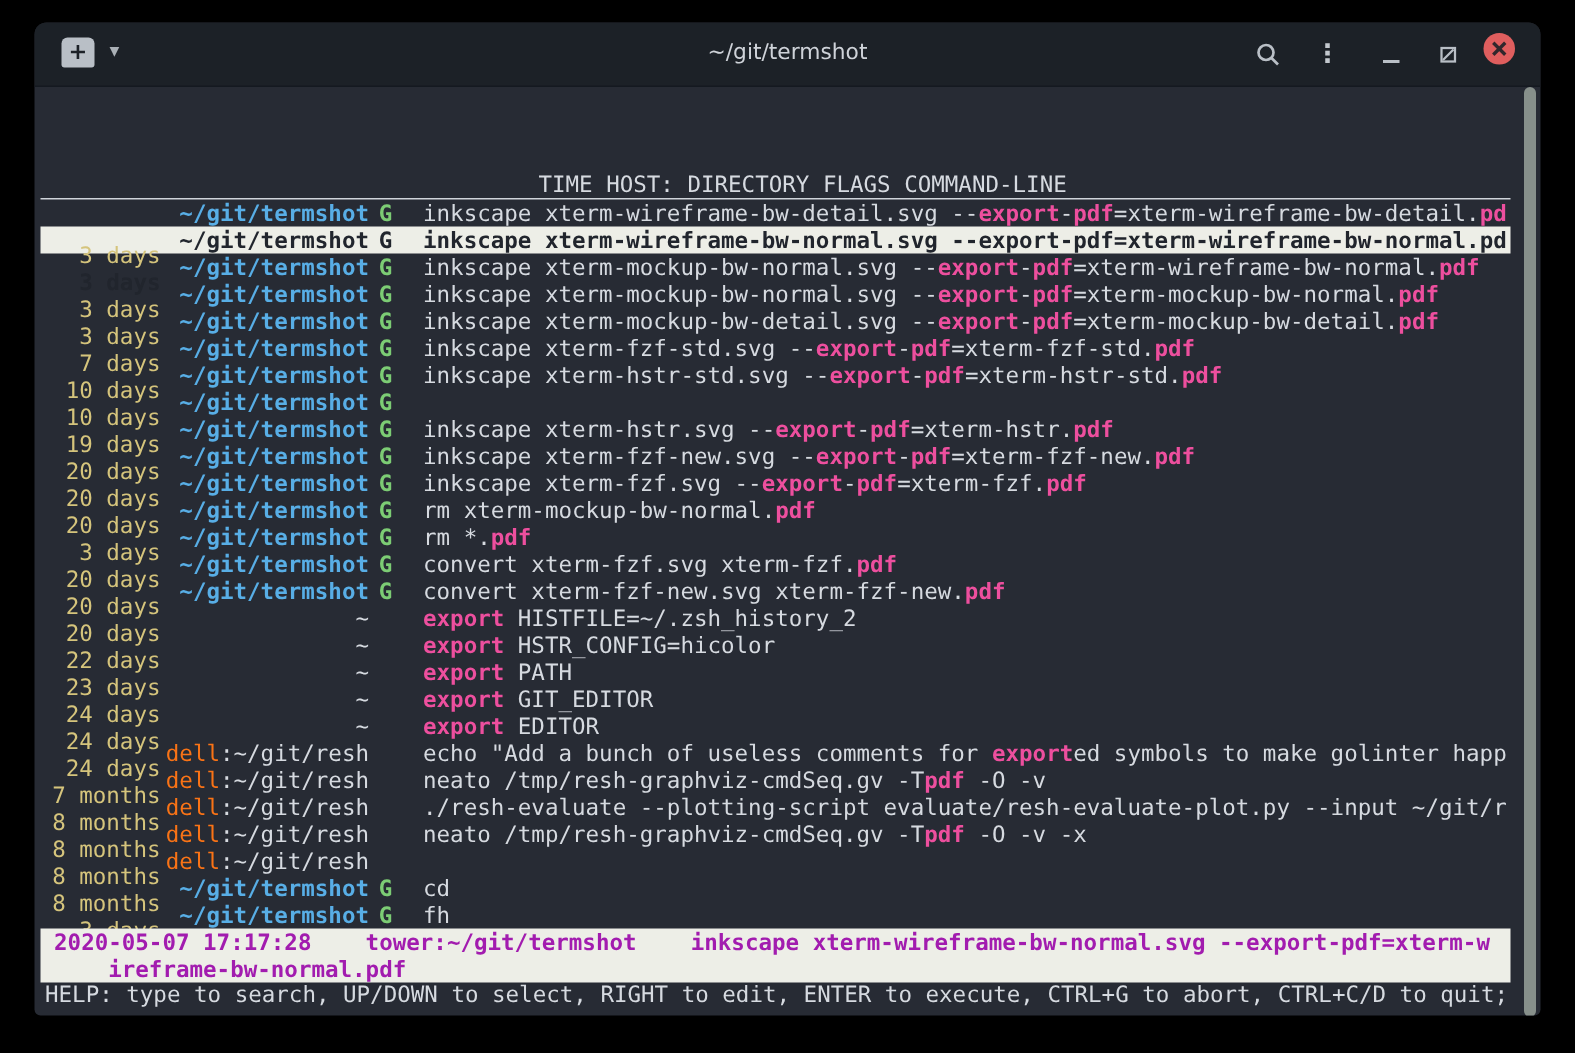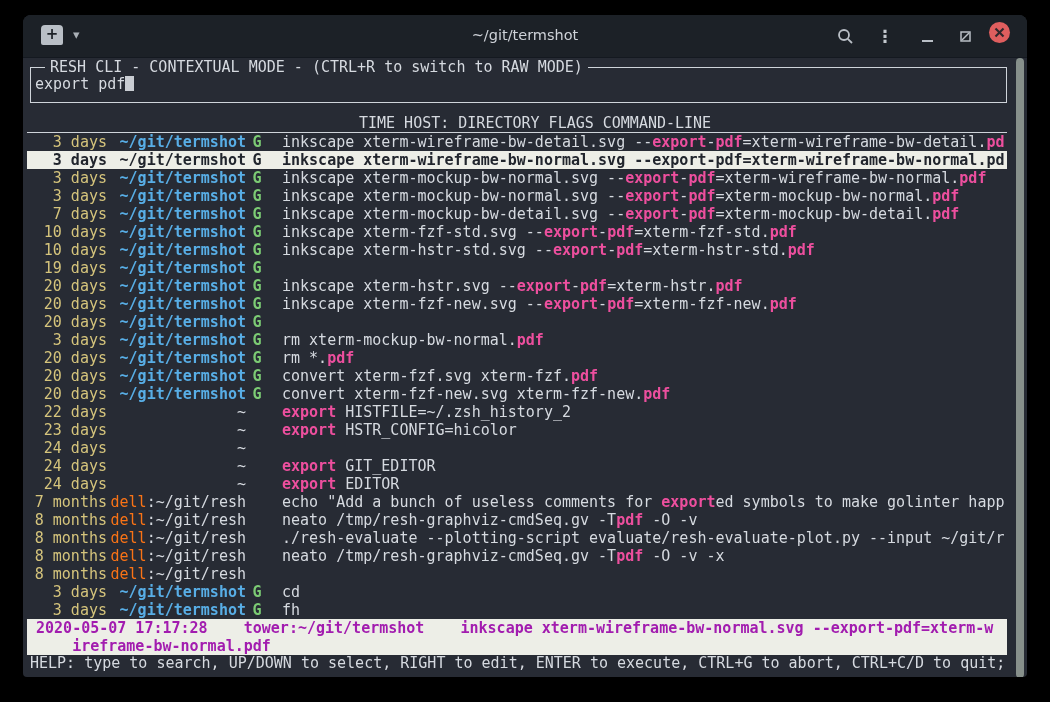--- a/index.html
+++ b/index.html
@@ -28,21 +28,21 @@
   .term{position:relative;width:1004px;height:620px;font-size:15px;line-height:18px;color:#d6dae0;}
   .searchbox{position:absolute;left:7px;top:9px;width:975px;height:34px;border:1px solid #cfd4da;}
   .searchbox .boxtitle{position:absolute;left:14px;top:-10px;background:#272b34;padding:0 5px;
                        white-space:pre;}
   .queryline{padding:7px 0 0 4px;white-space:pre;}
   .cursor{display:inline-block;width:9px;height:15px;background:#c9cdd3;vertical-align:-2px;}
   .tblheader{position:absolute;left:4px;top:56px;width:980px;height:18px;white-space:pre;
              border-bottom:1px solid #cfd4da;text-align:center;}
   .rows{position:absolute;left:4px;top:75px;width:980px;}
   .row{display:flex;height:18px;white-space:pre;}
-  .col-time{width:80px;text-align:right;color:#d5c47c;flex:none;}
+  .col-time{width:80px;text-align:right;color:#d5c47c;flex:none;margin-top:28px;}
   .col-dir{width:139px;text-align:right;flex:none;overflow:hidden;}
   .col-dir .host{color:#f97316;}
   .col-dir .dir{color:#d6dae0;}
   .col-dir .dir.accent{color:#58aee6;font-weight:bold;}
   .col-flag{width:22px;text-align:center;color:#7ccc74;font-weight:bold;flex:none;}
   .col-cmd{flex:1;padding-left:14px;overflow:hidden;}
   .hl{color:#ed4f9e;font-weight:bold;}
   .row.selected{background:#edeee7;font-weight:bold;}
   .row.selected .col-time,.row.selected .dir,.row.selected .dir.accent,
   .row.selected .col-flag,.row.selected .host,.row.selected .col-cmd,
@@ -82,46 +82,42 @@
     <div class="tb-ic ic-close">
       <svg width="11" height="11" viewBox="0 0 11 11">
         <line x1="1.5" y1="1.5" x2="9.5" y2="9.5" stroke="#30272c" stroke-width="2.2"></line>
         <line x1="9.5" y1="1.5" x2="1.5" y2="9.5" stroke="#30272c" stroke-width="2.2"></line>
       </svg>
     </div>
   </div>
 
   <div class="term">
 
-    <div class="searchbox">
-      <div class="boxtitle">RESH CLI - CONTEXTUAL MODE - (CTRL+R to switch to RAW MODE)</div>
-      <div class="queryline"><span>export pdf</span><span class="cursor"></span></div>
-    </div>
 
     <div class="tblheader">    TIME HOST: DIRECTORY FLAGS COMMAND-LINE</div>
 
     <div class="rows">
         <div class="row"><span class="col-time">3 days</span><span class="col-dir"><span class="dir accent">~/git/termshot</span></span><span class="col-flag">G</span><span class="col-cmd"><span>inkscape xterm-wireframe-bw-detail.svg --</span><b class="hl">export</b><span>-</span><b class="hl">pdf</b><span>=xterm-wireframe-bw-detail.</span><b class="hl">pd</b></span></div>
         <div class="row selected"><span class="col-time">3 days</span><span class="col-dir"><span class="dir accent">~/git/termshot</span></span><span class="col-flag">G</span><span class="col-cmd"><span>inkscape xterm-wireframe-bw-normal.svg --</span><b class="hl">export</b><span>-</span><b class="hl">pdf</b><span>=xterm-wireframe-bw-normal.</span><b class="hl">pd</b></span></div>
         <div class="row"><span class="col-time">3 days</span><span class="col-dir"><span class="dir accent">~/git/termshot</span></span><span class="col-flag">G</span><span class="col-cmd"><span>inkscape xterm-mockup-bw-normal.svg --</span><b class="hl">export</b><span>-</span><b class="hl">pdf</b><span>=xterm-wireframe-bw-normal.</span><b class="hl">pdf</b></span></div>
         <div class="row"><span class="col-time">3 days</span><span class="col-dir"><span class="dir accent">~/git/termshot</span></span><span class="col-flag">G</span><span class="col-cmd"><span>inkscape xterm-mockup-bw-normal.svg --</span><b class="hl">export</b><span>-</span><b class="hl">pdf</b><span>=xterm-mockup-bw-normal.</span><b class="hl">pdf</b></span></div>
         <div class="row"><span class="col-time">7 days</span><span class="col-dir"><span class="dir accent">~/git/termshot</span></span><span class="col-flag">G</span><span class="col-cmd"><span>inkscape xterm-mockup-bw-detail.svg --</span><b class="hl">export</b><span>-</span><b class="hl">pdf</b><span>=xterm-mockup-bw-detail.</span><b class="hl">pdf</b></span></div>
         <div class="row"><span class="col-time">10 days</span><span class="col-dir"><span class="dir accent">~/git/termshot</span></span><span class="col-flag">G</span><span class="col-cmd"><span>inkscape xterm-fzf-std.svg --</span><b class="hl">export</b><span>-</span><b class="hl">pdf</b><span>=xterm-fzf-std.</span><b class="hl">pdf</b></span></div>
         <div class="row"><span class="col-time">10 days</span><span class="col-dir"><span class="dir accent">~/git/termshot</span></span><span class="col-flag">G</span><span class="col-cmd"><span>inkscape xterm-hstr-std.svg --</span><b class="hl">export</b><span>-</span><b class="hl">pdf</b><span>=xterm-hstr-std.</span><b class="hl">pdf</b></span></div>
         <div class="row"><span class="col-time">19 days</span><span class="col-dir"><span class="dir accent">~/git/termshot</span></span><span class="col-flag">G</span></div>
         <div class="row"><span class="col-time">20 days</span><span class="col-dir"><span class="dir accent">~/git/termshot</span></span><span class="col-flag">G</span><span class="col-cmd"><span>inkscape xterm-hstr.svg --</span><b class="hl">export</b><span>-</span><b class="hl">pdf</b><span>=xterm-hstr.</span><b class="hl">pdf</b></span></div>
         <div class="row"><span class="col-time">20 days</span><span class="col-dir"><span class="dir accent">~/git/termshot</span></span><span class="col-flag">G</span><span class="col-cmd"><span>inkscape xterm-fzf-new.svg --</span><b class="hl">export</b><span>-</span><b class="hl">pdf</b><span>=xterm-fzf-new.</span><b class="hl">pdf</b></span></div>
-        <div class="row"><span class="col-time">20 days</span><span class="col-dir"><span class="dir accent">~/git/termshot</span></span><span class="col-flag">G</span></div>
+        <div class="row"><span class="col-time">20 days</span><span class="col-dir"><span class="dir accent">~/git/termshot</span></span><span class="col-flag">G</span><span class="col-cmd"><span>inkscape xterm-fzf.svg --</span><b class="hl">export</b><span>-</span><b class="hl">pdf</b><span>=xterm-fzf.</span><b class="hl">pdf</b></span></div>
         <div class="row"><span class="col-time">3 days</span><span class="col-dir"><span class="dir accent">~/git/termshot</span></span><span class="col-flag">G</span><span class="col-cmd"><span>rm xterm-mockup-bw-normal.</span><b class="hl">pdf</b></span></div>
         <div class="row"><span class="col-time">20 days</span><span class="col-dir"><span class="dir accent">~/git/termshot</span></span><span class="col-flag">G</span><span class="col-cmd"><span>rm *.</span><b class="hl">pdf</b></span></div>
         <div class="row"><span class="col-time">20 days</span><span class="col-dir"><span class="dir accent">~/git/termshot</span></span><span class="col-flag">G</span><span class="col-cmd"><span>convert xterm-fzf.svg xterm-fzf.</span><b class="hl">pdf</b></span></div>
         <div class="row"><span class="col-time">20 days</span><span class="col-dir"><span class="dir accent">~/git/termshot</span></span><span class="col-flag">G</span><span class="col-cmd"><span>convert xterm-fzf-new.svg xterm-fzf-new.</span><b class="hl">pdf</b></span></div>
         <div class="row"><span class="col-time">22 days</span><span class="col-dir"><span class="dir">~</span></span><span class="col-flag"></span><span class="col-cmd"><b class="hl">export</b><span> HISTFILE=~/.zsh_history_2</span></span></div>
         <div class="row"><span class="col-time">23 days</span><span class="col-dir"><span class="dir">~</span></span><span class="col-flag"></span><span class="col-cmd"><b class="hl">export</b><span> HSTR_CONFIG=hicolor</span></span></div>
-        <div class="row"><span class="col-time">24 days</span><span class="col-dir"><span class="dir">~</span></span><span class="col-flag"></span></div>
+        <div class="row"><span class="col-time">24 days</span><span class="col-dir"><span class="dir">~</span></span><span class="col-flag"></span><span class="col-cmd"><b class="hl">export</b><span> PATH</span></span></div>
         <div class="row"><span class="col-time">24 days</span><span class="col-dir"><span class="dir">~</span></span><span class="col-flag"></span><span class="col-cmd"><b class="hl">export</b><span> GIT_EDITOR</span></span></div>
         <div class="row"><span class="col-time">24 days</span><span class="col-dir"><span class="dir">~</span></span><span class="col-flag"></span><span class="col-cmd"><b class="hl">export</b><span> EDITOR</span></span></div>
         <div class="row"><span class="col-time">7 months</span><span class="col-dir"><span class="host">dell</span>:<span class="dir">~/git/resh</span></span><span class="col-flag"></span><span class="col-cmd"><span>echo "Add a bunch of useless comments for </span><b class="hl">export</b><span>ed symbols to make golinter happ</span></span></div>
         <div class="row"><span class="col-time">8 months</span><span class="col-dir"><span class="host">dell</span>:<span class="dir">~/git/resh</span></span><span class="col-flag"></span><span class="col-cmd"><span>neato /tmp/resh-graphviz-cmdSeq.gv -T</span><b class="hl">pdf</b><span> -O -v</span></span></div>
         <div class="row"><span class="col-time">8 months</span><span class="col-dir"><span class="host">dell</span>:<span class="dir">~/git/resh</span></span><span class="col-flag"></span><span class="col-cmd"><span>./resh-evaluate --plotting-script evaluate/resh-evaluate-plot.py --input ~/git/r</span></span></div>
         <div class="row"><span class="col-time">8 months</span><span class="col-dir"><span class="host">dell</span>:<span class="dir">~/git/resh</span></span><span class="col-flag"></span><span class="col-cmd"><span>neato /tmp/resh-graphviz-cmdSeq.gv -T</span><b class="hl">pdf</b><span> -O -v -x</span></span></div>
         <div class="row"><span class="col-time">8 months</span><span class="col-dir"><span class="host">dell</span>:<span class="dir">~/git/resh</span></span><span class="col-flag"></span></div>
         <div class="row"><span class="col-time">3 days</span><span class="col-dir"><span class="dir accent">~/git/termshot</span></span><span class="col-flag">G</span><span class="col-cmd"><span>cd</span></span></div>
         <div class="row"><span class="col-time">3 days</span><span class="col-dir"><span class="dir accent">~/git/termshot</span></span><span class="col-flag">G</span><span class="col-cmd"><span>fh</span></span></div>
       </div>

